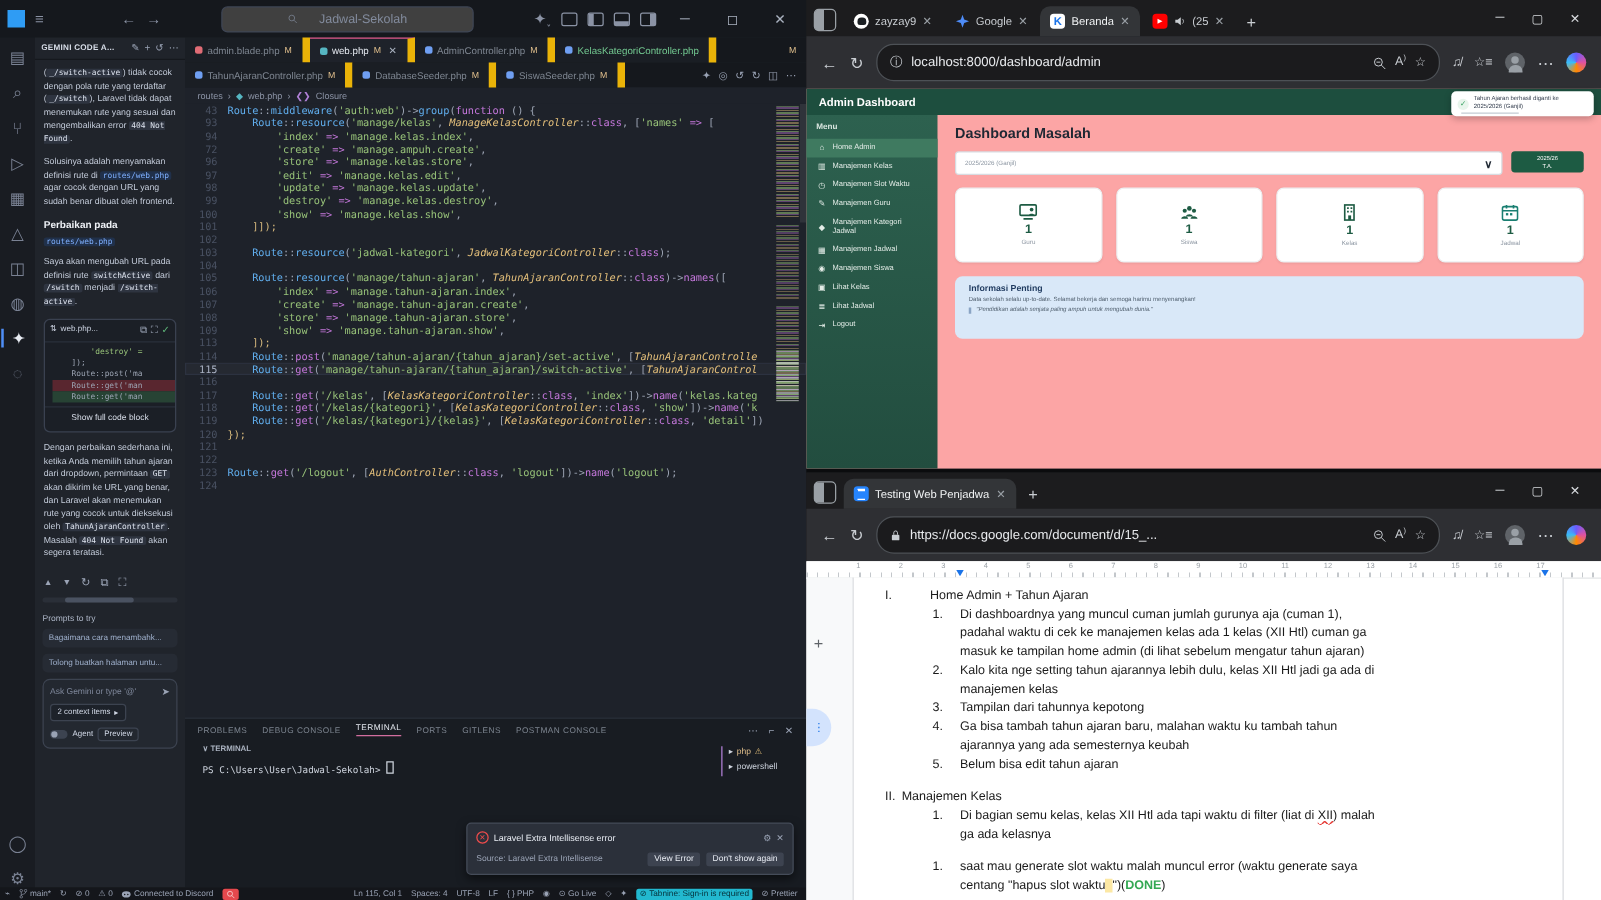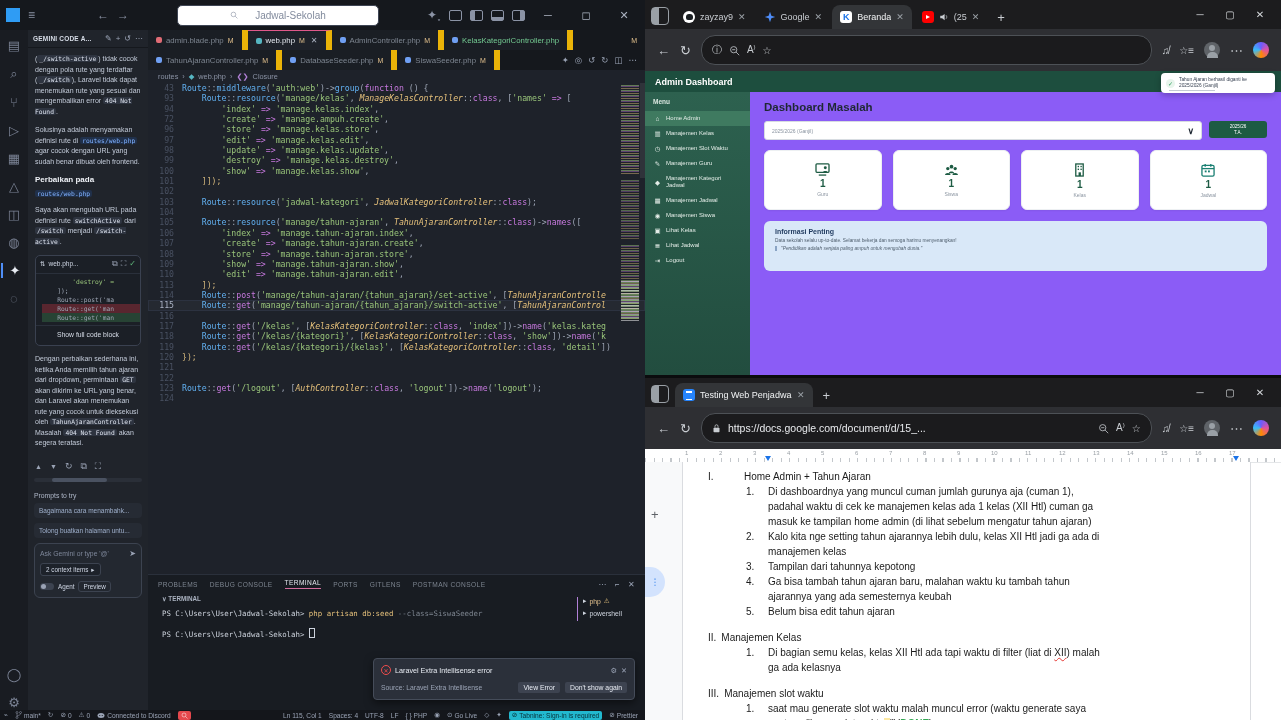--- a/index.html
+++ b/index.html
@@ -5,21 +5,21 @@
   html,body{margin:0;padding:0;background:#000;}
   #stage{position:relative;width:1281px;height:720px;overflow:hidden;background:#0b0c0e;font-family:"Liberation Sans",sans-serif;}
   .ico{display:inline-flex;align-items:center;justify-content:center;}
   svg{display:block;}
 
   
   #vscode{position:absolute;left:0;top:0;width:645px;height:720px;background:#15181d;color:#9aa3b5;}
   #vs-title{height:30px;display:flex;align-items:center;background:#15181d;gap:8px;padding:0 6px;}
   .vslogo{width:14px;height:14px;background:#2f9cf4;clip-path:polygon(65% 0,100% 16%,100% 84%,65% 100%,14% 58%,2% 70%,0 64%,10% 50%,0 36%,2 30%,14% 42%);}
   .tglyph{color:#8b93a5;font-size:12px;}
-  #vs-search{width:200px;height:19px;margin:0 auto;background:#ffffff;border:1px solid #3e4554;border-radius:5px;display:flex;align-items:center;justify-content:center;gap:17px;color:#828b9d;font-size:10px;text-align:center;}
+  #vs-search{width:200px;height:19px;margin:0 auto;background:#404040;border:1px solid #3e4554;border-radius:5px;display:flex;align-items:center;justify-content:center;gap:17px;color:#828b9d;font-size:10px;text-align:center;}
   .laybox{width:11px;height:9px;border:1px solid #8b93a5;border-radius:2px;position:relative;}
   .laybox.l::before{content:"";position:absolute;left:0;top:0;bottom:0;width:4px;background:#8b93a5;}
   .laybox.b::before{content:"";position:absolute;left:0;right:0;bottom:0;height:3px;background:#8b93a5;}
   .laybox.r::before{content:"";position:absolute;right:0;top:0;bottom:0;width:4px;background:#8b93a5;}
   .winbtn{width:30px;text-align:center;color:#aab2c0;font-size:11px;}
 
   #activity{position:absolute;left:0;top:30px;width:28px;bottom:10px;background:#191c22;display:flex;flex-direction:column;align-items:center;padding-top:8px;gap:13px;}
   #activity .aicon{color:#7a8294;font-size:13px;width:24px;text-align:center;}
   #activity .aicon.active{color:#e8ecf3;border-left:2px solid #4f8ef7;}
   #activity .spacer{flex:1;}
@@ -116,21 +116,21 @@
   .urlpill{flex:1;height:28px;background:#1b1b1d;border:1px solid #4d5156;border-radius:14px;display:flex;align-items:center;gap:7px;padding:0 10px;color:#e8eaed;font-size:10.5px;}
   .urlpill .utext{flex:1;white-space:nowrap;overflow:hidden;}
   .pill-ic{color:#c9cdd2;font-size:10px;}
   .avatar{width:16px;height:16px;border-radius:50%;background:#5f6368;position:relative;}
   .avatar::before{content:"";position:absolute;left:5px;top:3px;width:6px;height:6px;border-radius:50%;background:#9aa0a6;}
   .avatar::after{content:"";position:absolute;left:2.5px;top:9.5px;width:11px;height:6px;border-radius:5px 5px 0 0;background:#9aa0a6;}
   .copilot{width:16px;height:16px;border-radius:50%;background:conic-gradient(#6a5cff,#e052a0,#ff8a00,#38bdf8,#6a5cff);}
   .favicon{width:12px;height:12px;border-radius:3px;flex:none;}
 
   
-  #dash{position:absolute;left:0;top:71px;right:0;bottom:0;background:#8b5cf6;}
+  #dash{position:absolute;left:0;top:71px;right:0;bottom:0;background:#fca5a5;}
   #dash-header{height:21px;background:#1d4e3e;color:#fff;font-size:9px;font-weight:bold;display:flex;align-items:center;padding-left:10px;}
   #dash-side{position:absolute;left:0;top:21px;bottom:0;width:105px;background:linear-gradient(#2d614f,#224d3f);color:#e3ece7;}
   #dash-side .menu-label{font-size:6.5px;font-weight:bold;padding:6px 8px;color:#d9e5df;}
   .sitem{display:flex;align-items:center;gap:5px;padding:4px 0 4px 9px;font-size:6px;line-height:7px;}
   .sitem .si-ic{font-size:6.5px;width:7px;text-align:center;flex:none;}
   .sitem.active{background:#3f7a60;}
   .sitem .si-label{width:64px;}
   #dash-main{position:absolute;left:105px;top:21px;right:0;bottom:0;padding:9px 14px;}
   #dash-main h1{margin:0;font-size:11.5px;color:#1f2833;}
   .selrow{display:flex;gap:7px;margin-top:8px;}
@@ -349,21 +349,20 @@
             <div class="cl"><span class="ln">100</span><span class="lc"><span class="tk-p">        </span><span class="tk-s">'show'</span><span class="tk-o"> =&gt; </span><span class="tk-s">'manage.kelas.show'</span><span class="tk-p">,</span></span></div>
             <div class="cl"><span class="ln">101</span><span class="lc"><span class="tk-p">    </span><span class="tk-b">]]);</span></span></div>
             <div class="cl"><span class="ln">102</span><span class="lc"></span></div>
             <div class="cl"><span class="ln">103</span><span class="lc"><span class="tk-p">    </span><span class="tk-r">Route</span><span class="tk-p">::</span><span class="tk-m">resource</span><span class="tk-p">(</span><span class="tk-s">'jadwal-kategori'</span><span class="tk-p">, </span><span class="tk-c">JadwalKategoriController</span><span class="tk-p">::</span><span class="tk-k">class</span><span class="tk-p">);</span></span></div>
             <div class="cl"><span class="ln">104</span><span class="lc"></span></div>
             <div class="cl"><span class="ln">105</span><span class="lc"><span class="tk-p">    </span><span class="tk-r">Route</span><span class="tk-p">::</span><span class="tk-m">resource</span><span class="tk-p">(</span><span class="tk-s">'manage/tahun-ajaran'</span><span class="tk-p">, </span><span class="tk-c">TahunAjaranController</span><span class="tk-p">::</span><span class="tk-k">class</span><span class="tk-p">)-&gt;</span><span class="tk-g">names</span><span class="tk-p">([</span></span></div>
             <div class="cl"><span class="ln">106</span><span class="lc"><span class="tk-p">        </span><span class="tk-s">'index'</span><span class="tk-o"> =&gt; </span><span class="tk-s">'manage.tahun-ajaran.index'</span><span class="tk-p">,</span></span></div>
             <div class="cl"><span class="ln">107</span><span class="lc"><span class="tk-p">        </span><span class="tk-s">'create'</span><span class="tk-o"> =&gt; </span><span class="tk-s">'manage.tahun-ajaran.create'</span><span class="tk-p">,</span></span></div>
             <div class="cl"><span class="ln">108</span><span class="lc"><span class="tk-p">        </span><span class="tk-s">'store'</span><span class="tk-o"> =&gt; </span><span class="tk-s">'manage.tahun-ajaran.store'</span><span class="tk-p">,</span></span></div>
             <div class="cl"><span class="ln">109</span><span class="lc"><span class="tk-p">        </span><span class="tk-s">'show'</span><span class="tk-o"> =&gt; </span><span class="tk-s">'manage.tahun-ajaran.show'</span><span class="tk-p">,</span></span></div>
-            <div class="cl"><span class="ln">110</span><span class="lc"><span class="tk-p">        </span><span class="tk-s">'edit'</span><span class="tk-o"> =&gt; </span><span class="tk-s">'manage.tahun-ajaran.edit'</span><span class="tk-p">,</span></span></div>
             <div class="cl"><span class="ln">113</span><span class="lc"><span class="tk-p">    </span><span class="tk-b">]);</span></span></div>
             <div class="cl"><span class="ln">114</span><span class="lc"><span class="tk-p">    </span><span class="tk-r">Route</span><span class="tk-p">::</span><span class="tk-g">post</span><span class="tk-p">(</span><span class="tk-s">'manage/tahun-ajaran/{tahun_ajaran}/set-active'</span><span class="tk-p">, [</span><span class="tk-c">TahunAjaranControlle</span></span></div>
             <div class="cl cur"><span class="ln">115</span><span class="lc"><span class="tk-p">    </span><span class="tk-r">Route</span><span class="tk-p">::</span><span class="tk-g">get</span><span class="tk-p">(</span><span class="tk-s">'manage/tahun-ajaran/{tahun_ajaran}/switch-active'</span><span class="tk-p">, [</span><span class="tk-c">TahunAjaranControl</span></span></div>
             <div class="cl"><span class="ln">116</span><span class="lc"></span></div>
             <div class="cl"><span class="ln">117</span><span class="lc"><span class="tk-p">    </span><span class="tk-r">Route</span><span class="tk-p">::</span><span class="tk-g">get</span><span class="tk-p">(</span><span class="tk-s">'/kelas'</span><span class="tk-p">, [</span><span class="tk-c">KelasKategoriController</span><span class="tk-p">::</span><span class="tk-k">class</span><span class="tk-p">, </span><span class="tk-s">'index'</span><span class="tk-p">])-&gt;</span><span class="tk-g">name</span><span class="tk-p">(</span><span class="tk-s">'kelas.kateg</span></span></div>
             <div class="cl"><span class="ln">118</span><span class="lc"><span class="tk-p">    </span><span class="tk-r">Route</span><span class="tk-p">::</span><span class="tk-g">get</span><span class="tk-p">(</span><span class="tk-s">'/kelas/{kategori}'</span><span class="tk-p">, [</span><span class="tk-c">KelasKategoriController</span><span class="tk-p">::</span><span class="tk-k">class</span><span class="tk-p">, </span><span class="tk-s">'show'</span><span class="tk-p">])-&gt;</span><span class="tk-g">name</span><span class="tk-p">(</span><span class="tk-s">'k</span></span></div>
             <div class="cl"><span class="ln">119</span><span class="lc"><span class="tk-p">    </span><span class="tk-r">Route</span><span class="tk-p">::</span><span class="tk-g">get</span><span class="tk-p">(</span><span class="tk-s">'/kelas/{kategori}/{kelas}'</span><span class="tk-p">, [</span><span class="tk-c">KelasKategoriController</span><span class="tk-p">::</span><span class="tk-k">class</span><span class="tk-p">, </span><span class="tk-s">'detail'</span><span class="tk-p">])</span></span></div>
             <div class="cl"><span class="ln">120</span><span class="lc"><span class="tk-b">});</span></span></div>
             <div class="cl"><span class="ln">121</span><span class="lc"></span></div>
             <div class="cl"><span class="ln">122</span><span class="lc"></span></div>
@@ -388,21 +387,20 @@
             <span class="ttab">GITLENS</span>
             <span class="ttab">POSTMAN CONSOLE</span>
             <span class="tt-icons">
               <span>⋯</span>
               <span>⌐</span>
               <span>✕</span>
             </span>
           </div>
         <div id="term-label">∨ <span>TERMINAL</span></div>
         <div id="term-body">
-            <div class="trow"><span>PS C:\Users\User\Jadwal-Sekolah&gt; </span><span class="t-cmd">php artisan db:seed </span><span class="t-arg">--class=SiswaSeeder</span></div>
             <div class="trow"><span>PS C:\Users\User\Jadwal-Sekolah&gt; </span><span class="t-cursor"></span></div>
           </div>
         <div id="term-right">
             <div class="prow">
               <span>▸</span>
               <span class="php-name">php</span>
               <span class="warn">⚠</span>
             </div>
             <div class="prow">
               <span>▸</span>
@@ -556,20 +554,21 @@
           <span>─</span>
           <span>▢</span>
           <span>✕</span>
         </span>
     </div>
     <div class="addrbar">
       <span class="nav-g">←</span>
       <span class="nav-g">↻</span>
       <div class="urlpill">
         <span class="pill-ic">ⓘ</span>
+        <span class="utext">localhost:8000/dashboard/admin</span>
         <svg width="11" height="11" viewBox="0 0 14 14">
             <circle cx="6" cy="6" r="4" stroke="#c9cdd2" fill="none"></circle>
             <line x1="4" y1="6" x2="8" y2="6" stroke="#c9cdd2"></line>
             <line x1="9" y1="9" x2="13" y2="13" stroke="#c9cdd2"></line>
           </svg>
         <span class="pill-ic">A<sup style="font-size:6px">)</sup></span>
         <span class="pill-ic">☆</span>
       </div>
       <span class="nav-g" style="font-size:10px">♫̸</span>
       <span class="nav-g" style="font-size:10px">☆≡</span>
@@ -786,24 +785,20 @@
             <div class="doc-head">
               <span class="doc-label narrow">II.</span>
               <span>Manajemen Kelas</span>
             </div>
             <div class="doc-item">
               <span class="doc-num">1.</span>
               <span class="doc-text"><span>Di bagian semu kelas, kelas XII Htl ada tapi waktu di filter (liat di </span><span class="sp-xii">XII</span><span>) malah ga ada kelasnya</span></span>
             </div>
           </div>
           <div class="doc-sec">
-            <div class="doc-head">
-              <span class="doc-label narrow">III.</span>
-              <span>Manajemen slot waktu</span>
-            </div>
             <div class="doc-item">
               <span class="doc-num">1.</span>
               <span class="doc-text"><span>saat mau generate slot waktu malah muncul error (waktu generate saya centang "hapus slot waktu</span><span class="hl-y">&nbsp;&nbsp;</span><span>")(</span><span class="done">DONE</span><span>)</span></span>
             </div>
           </div>
         </div>
     </div>
   </section>
 </div>
 

